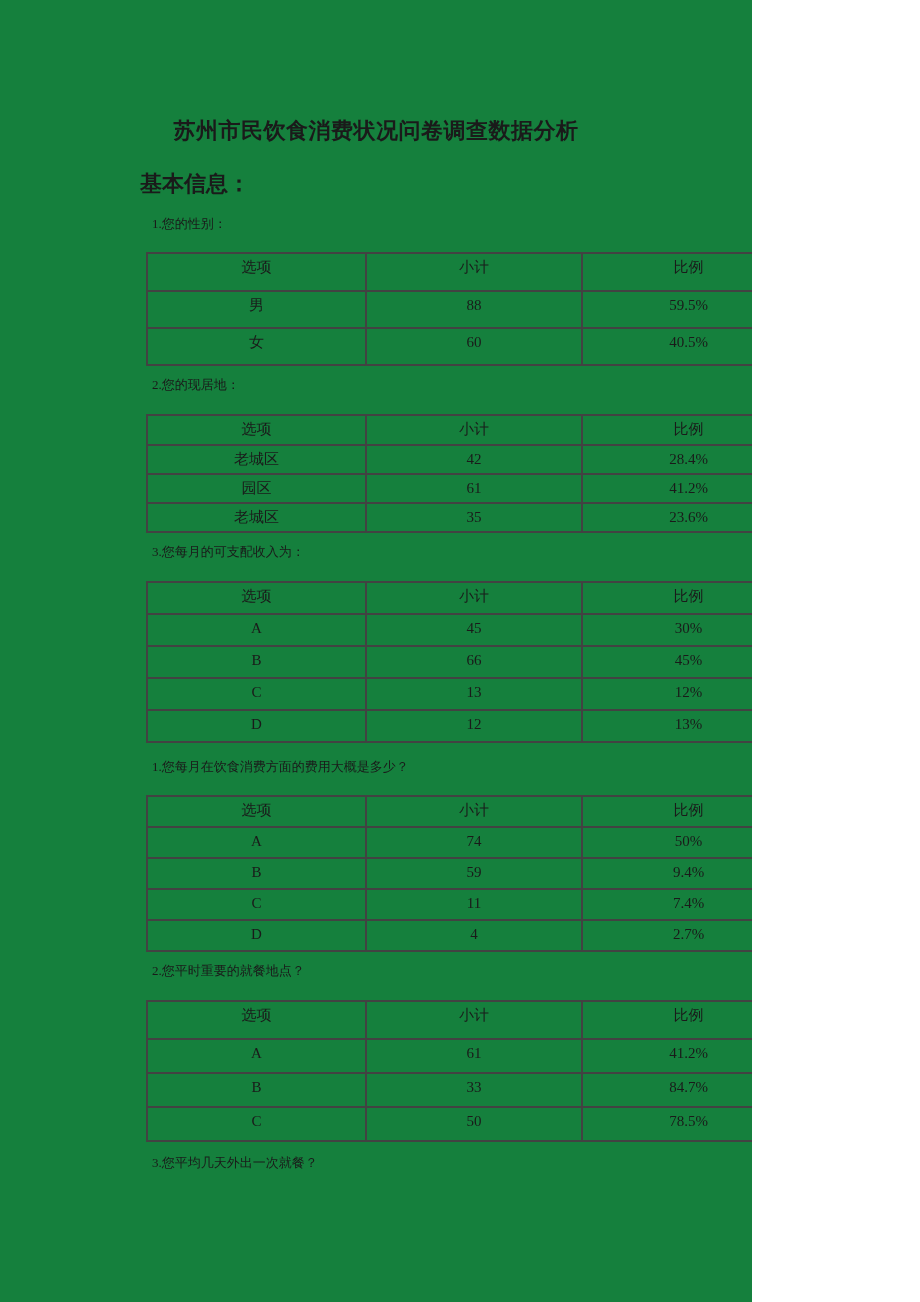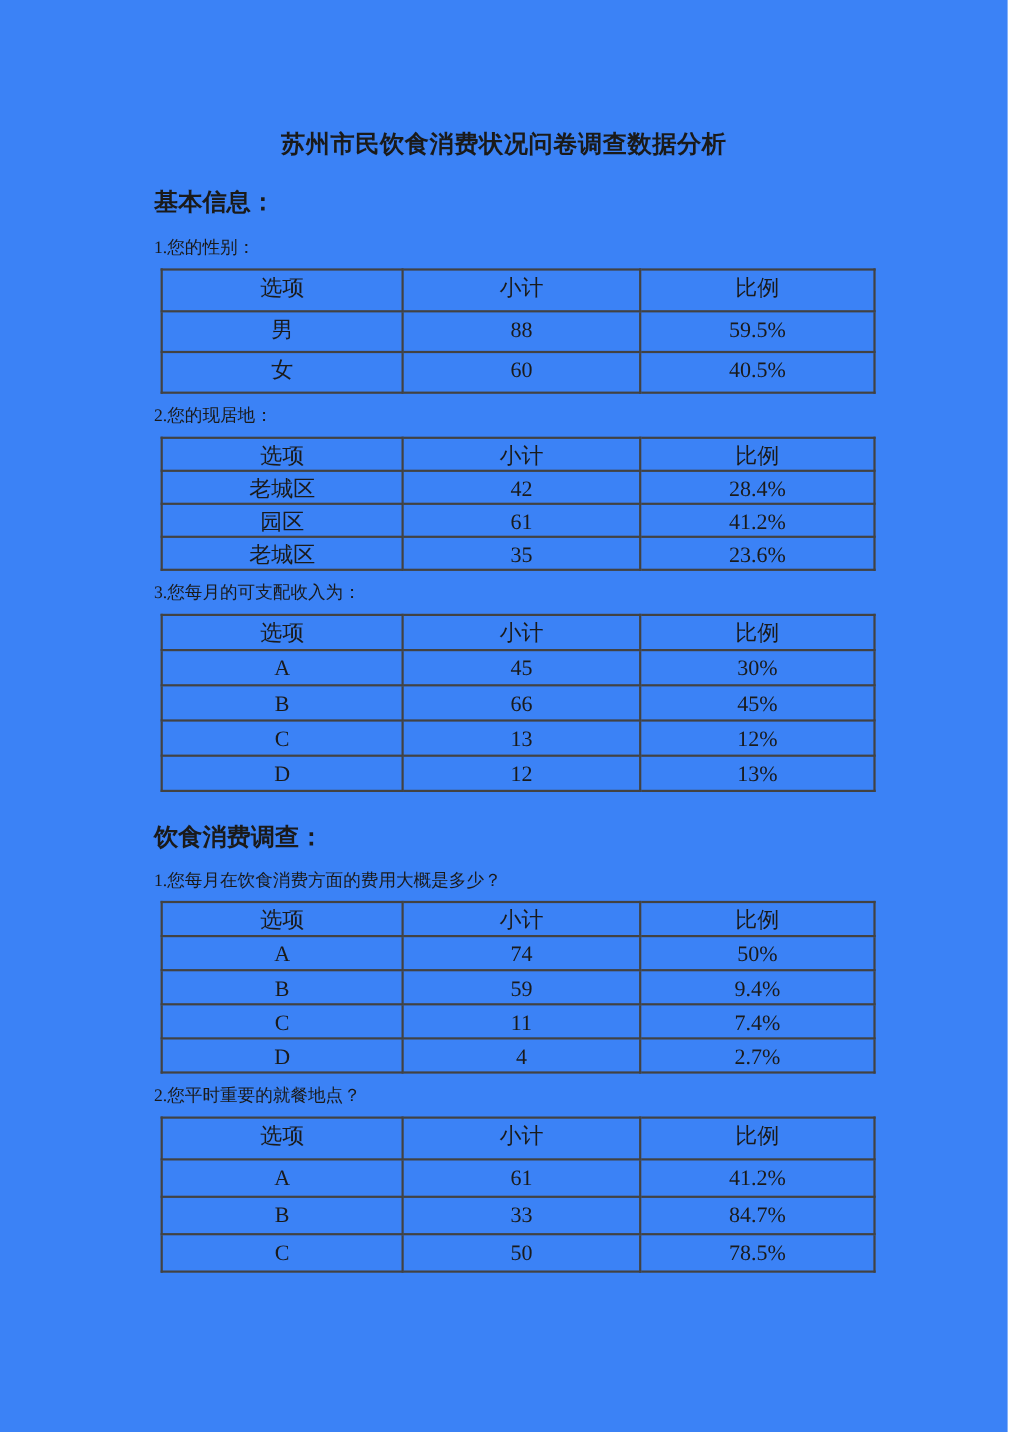--- a/index.html
+++ b/index.html
@@ -1,21 +1,21 @@
 <!DOCTYPE html>
 <html><head>
 <meta charset="utf-8">
 <style>
   * { box-sizing: content-box; }
   html, body { margin: 0; padding: 0; background: #ffffff; }
   .page {
     position: relative;
-    width: 916px;
+    width: 752px;
     height: 1302px;
-    background: #3b82f6;
+    background: #15803d;
     overflow: hidden;
     font-family: "Liberation Serif", "DejaVu Serif", serif;
     color: #1a1a1a;
   }
   .content { padding: 118px 0 0 140px; }
   h1.doc-title {
     margin: 0 140px 0 0;
     font-size: 22px;
     font-weight: bold;
     text-align: center;
@@ -24,33 +24,33 @@
     white-space: nowrap;
   }
   h2.sec-heading {
     margin: 27px 0 0 0;
     font-size: 22px;
     font-weight: bold;
     line-height: 1.2;
   }
   h2.sec-heading.gap-lg { margin-top: 28px; }
   p.q-label {
-    margin: 11px 0 0 0;
-    font-size: 16px;
+    margin: 11px 0 0 12px;
+    font-size: 13px;
     line-height: 1.2;
   }
   p.q-label.after-heading { margin-top: 18px; }
   p.q-label.after-heading2 { margin-top: 16px; }
   p.q-label.last { margin-top: 13px; }
   table.tbl {
     border-collapse: collapse;
     table-layout: fixed;
     width: 648px;
-    margin: 9px 0 0 6px;
-    font-size: 20px;
+    margin: 21px 0 0 6px;
+    font-size: 15px;
   }
   table.tbl th, table.tbl td {
     border: 2px solid #424242;
     text-align: center;
     vertical-align: top;
     padding: 5px 2px 0 2px;
     font-weight: normal;
     line-height: 1.15;
     overflow: hidden;
   }
@@ -166,21 +166,20 @@
           <tr>
             <td>D</td>
             <td>12</td>
             <td>13%</td>
           </tr>
         </tbody>
       </table>
     </div>
 
     <div>
-      <h2 class="sec-heading gap-lg">饮食消费调查：</h2>
 
       <p class="q-label after-heading2">1.您每月在饮食消费方面的费用大概是多少？</p>
       <table class="tbl t4">
         <colgroup>
             <col class="c1">
             <col class="c2">
             <col class="c3">
           </colgroup>
         <thead>
           <tr>
@@ -239,16 +238,17 @@
             <td>84.7%</td>
           </tr>
           <tr>
             <td>C</td>
             <td>50</td>
             <td>78.5%</td>
           </tr>
         </tbody>
       </table>
 
+      <p class="q-label last">3.您平均几天外出一次就餐？</p>
     </div>
 
   </div>
 </div>
 
 </body></html>

